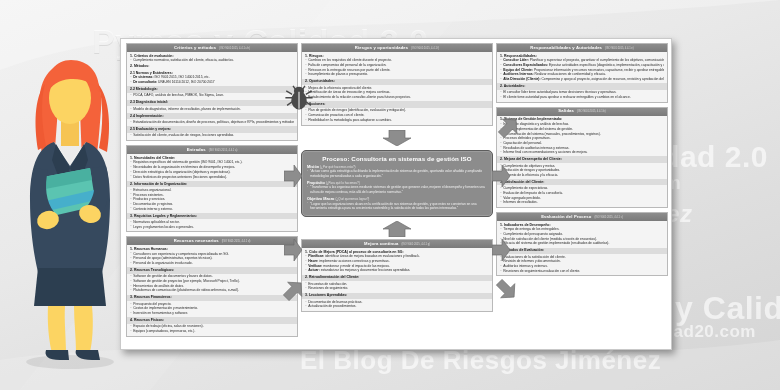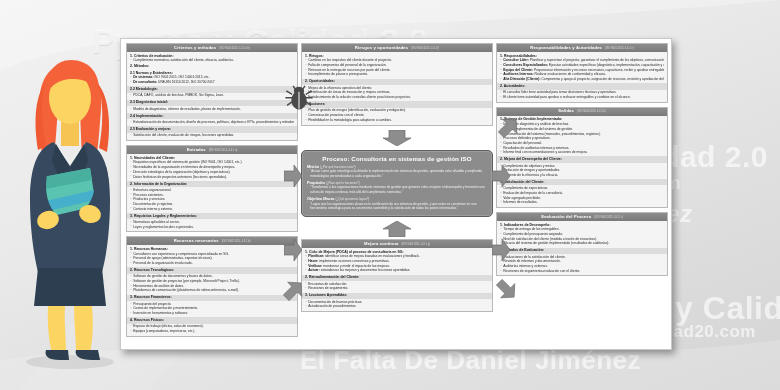--- a/index.html
+++ b/index.html
@@ -142,21 +142,21 @@
   <path d="M0,360 C200,330 520,375 780,340 L780,390 L0,390 Z" fill="#ffffff" opacity="0.35"></path>
   <path d="M330,0 L470,0 L150,390 L20,390 Z" fill="#ffffff" opacity="0.18"></path>
 </svg>
 
 <div class="wm wm-top wm-shadow">Pymes y Calidad 2.0</div>
 <div class="wm wm-mid">Pymes y Calidad 2.0</div>
 <div class="wm wm-mid2">pymesycalidad20.com</div>
 <div class="wm wm-mid3">Daniel Jiménez</div>
 <div class="wm wm-right">Pymes y Calidad 2.0</div>
 <div class="wm wm-right2">pymesycalidad20.com</div>
-<div class="wm wm-bot">El Falta De Daniel Jiménez</div>
+<div class="wm wm-bot">El Blog De Riesgos Jiménez</div>
 
 <svg class="woman" viewBox="0 0 110 320">
   <ellipse cx="56" cy="312" rx="44" ry="7" fill="#000" opacity="0.08"></ellipse>
 
   <path d="M26 62 C22 30 38 12 56 12 C76 12 90 30 87 60 C85 84 84 104 80 118 L68 112 L66 60 L44 58 L40 112 L30 118 C26 102 27 80 26 62 Z" fill="#f4623a"></path>
 
   <path d="M47 70 h18 v26 h-18 z" fill="#f6c453"></path>
 
   <path d="M40 92 L56 112 L72 92 L78 104 L56 126 L34 104 Z" fill="#f0f0ee"></path>
 

